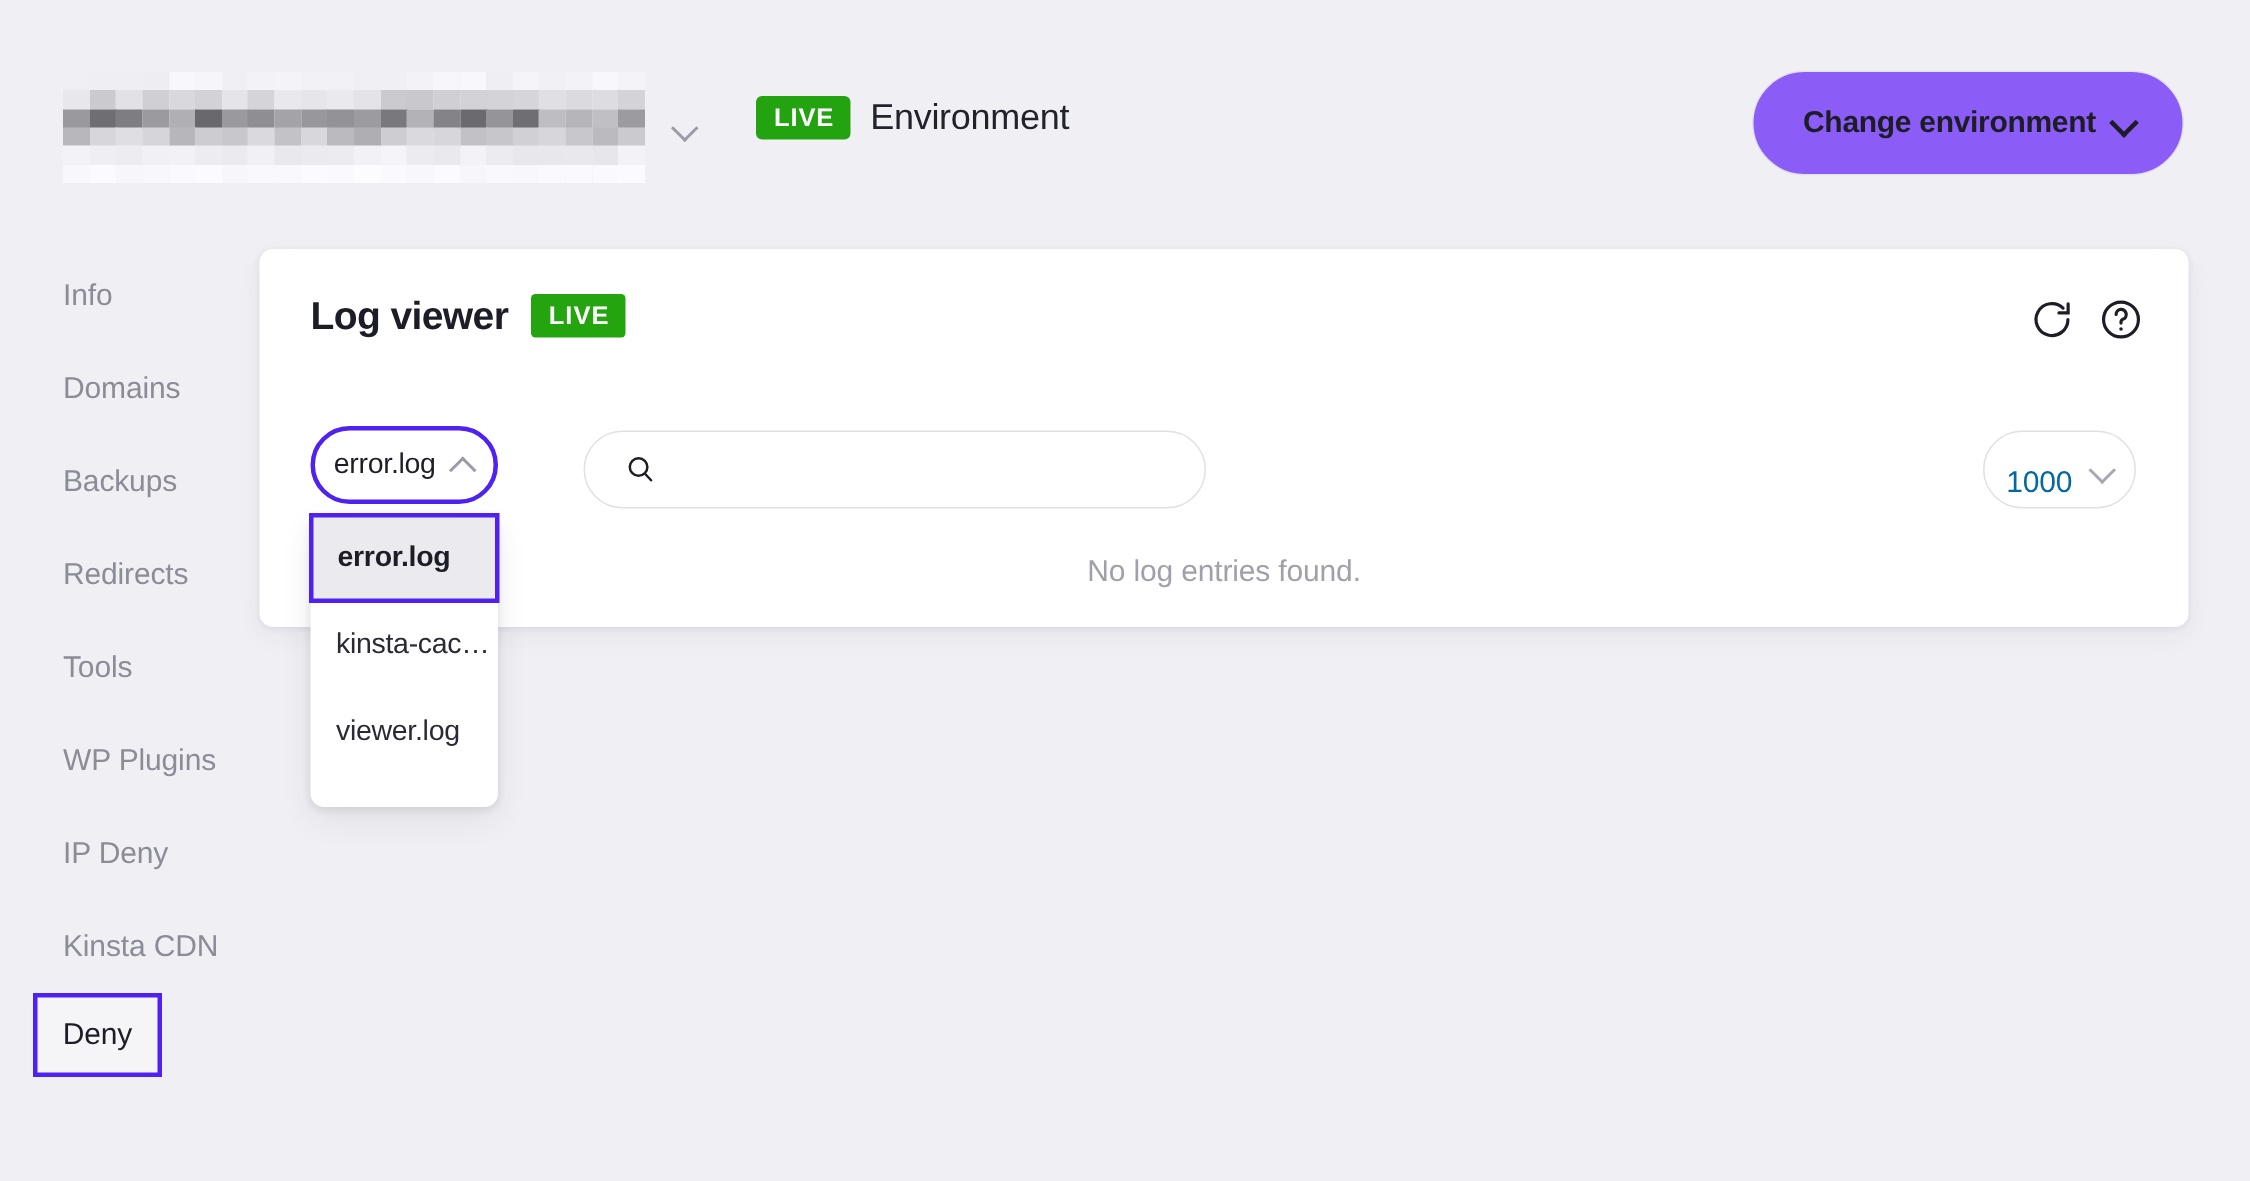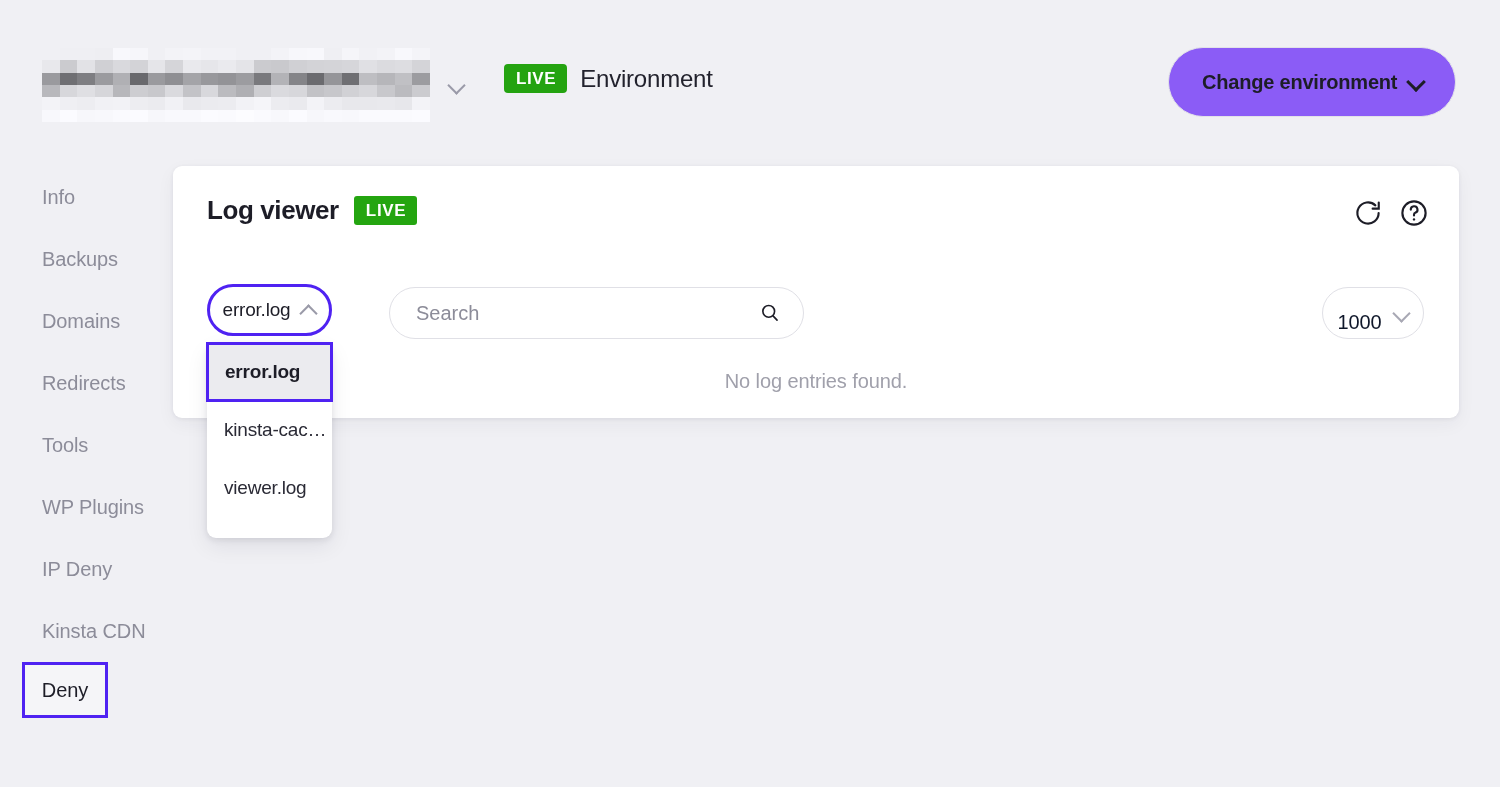--- a/index.html
+++ b/index.html
@@ -142,21 +142,21 @@
   .search-input::placeholder { color: #8c8c99; }
   .search-icon { width: 22px; height: 22px; flex: none; cursor: pointer; }
 
   .count-select {
     position: absolute; right: 1px; top: 3px;
     width: 102px; height: 52px;
     background: #fff; border: 1px solid #e0e0e6; border-radius: 27px;
     display: flex; align-items: center; justify-content: center; gap: 12px;
     cursor: pointer;
   }
-  .count-select .val { font-size: 20px; color: #0f172a; letter-spacing: -0.1px; margin-top: 19px; }
+  .count-select .val { font-size: 20px; color: #0369a1; letter-spacing: -0.1px; margin-top: 19px; }
   .chev-down-light { width: 15px; height: 15px; position: relative; }
   .chev-down-light::before {
     content: ""; position: absolute; left: 1px; top: 1px;
     width: 11px; height: 11px;
     border-right: 2.2px solid #a8a8b4;
     border-bottom: 2.2px solid #a8a8b4;
     transform: rotate(45deg);
   }
 
   .empty-msg {
@@ -341,24 +341,24 @@
       <span class="lbl">Change environment</span>
       <span class="chev-down-bold"></span>
     </div>
   </div>
 
   <div class="sidebar" id="sidebar">
       <div class="nav-item">
         <span>Info</span>
       </div>
       <div class="nav-item">
+        <span>Domains</span>
+      </div>
+      <div class="nav-item">
         <span>Backups</span>
-      </div>
-      <div class="nav-item">
-        <span>Domains</span>
       </div>
       <div class="nav-item">
         <span>Redirects</span>
       </div>
       <div class="nav-item">
         <span>Tools</span>
       </div>
       <div class="nav-item">
         <span>WP Plugins</span>
       </div>
@@ -397,21 +397,20 @@
     </div>
 
     <div class="controls">
 
       <div class="file-select">
         <span class="val">error.log</span>
         <span class="chev-up"></span>
       </div>
 
       <div class="search-box">
-        <input class="search-input" type="text" value="" placeholder="Search" style="">
         <span class="search-icon">
           <svg width="22" height="22" viewBox="0 0 24 24" fill="none" stroke="#1d1d27" stroke-width="1.8" stroke-linecap="round">
             <circle cx="10.6" cy="10.2" r="6.4"></circle>
             <path d="M15.3 15.1l4.4 4.7"></path>
           </svg>
         </span>
       </div>
 
       <div class="count-select">
         <span class="val">1000</span>

